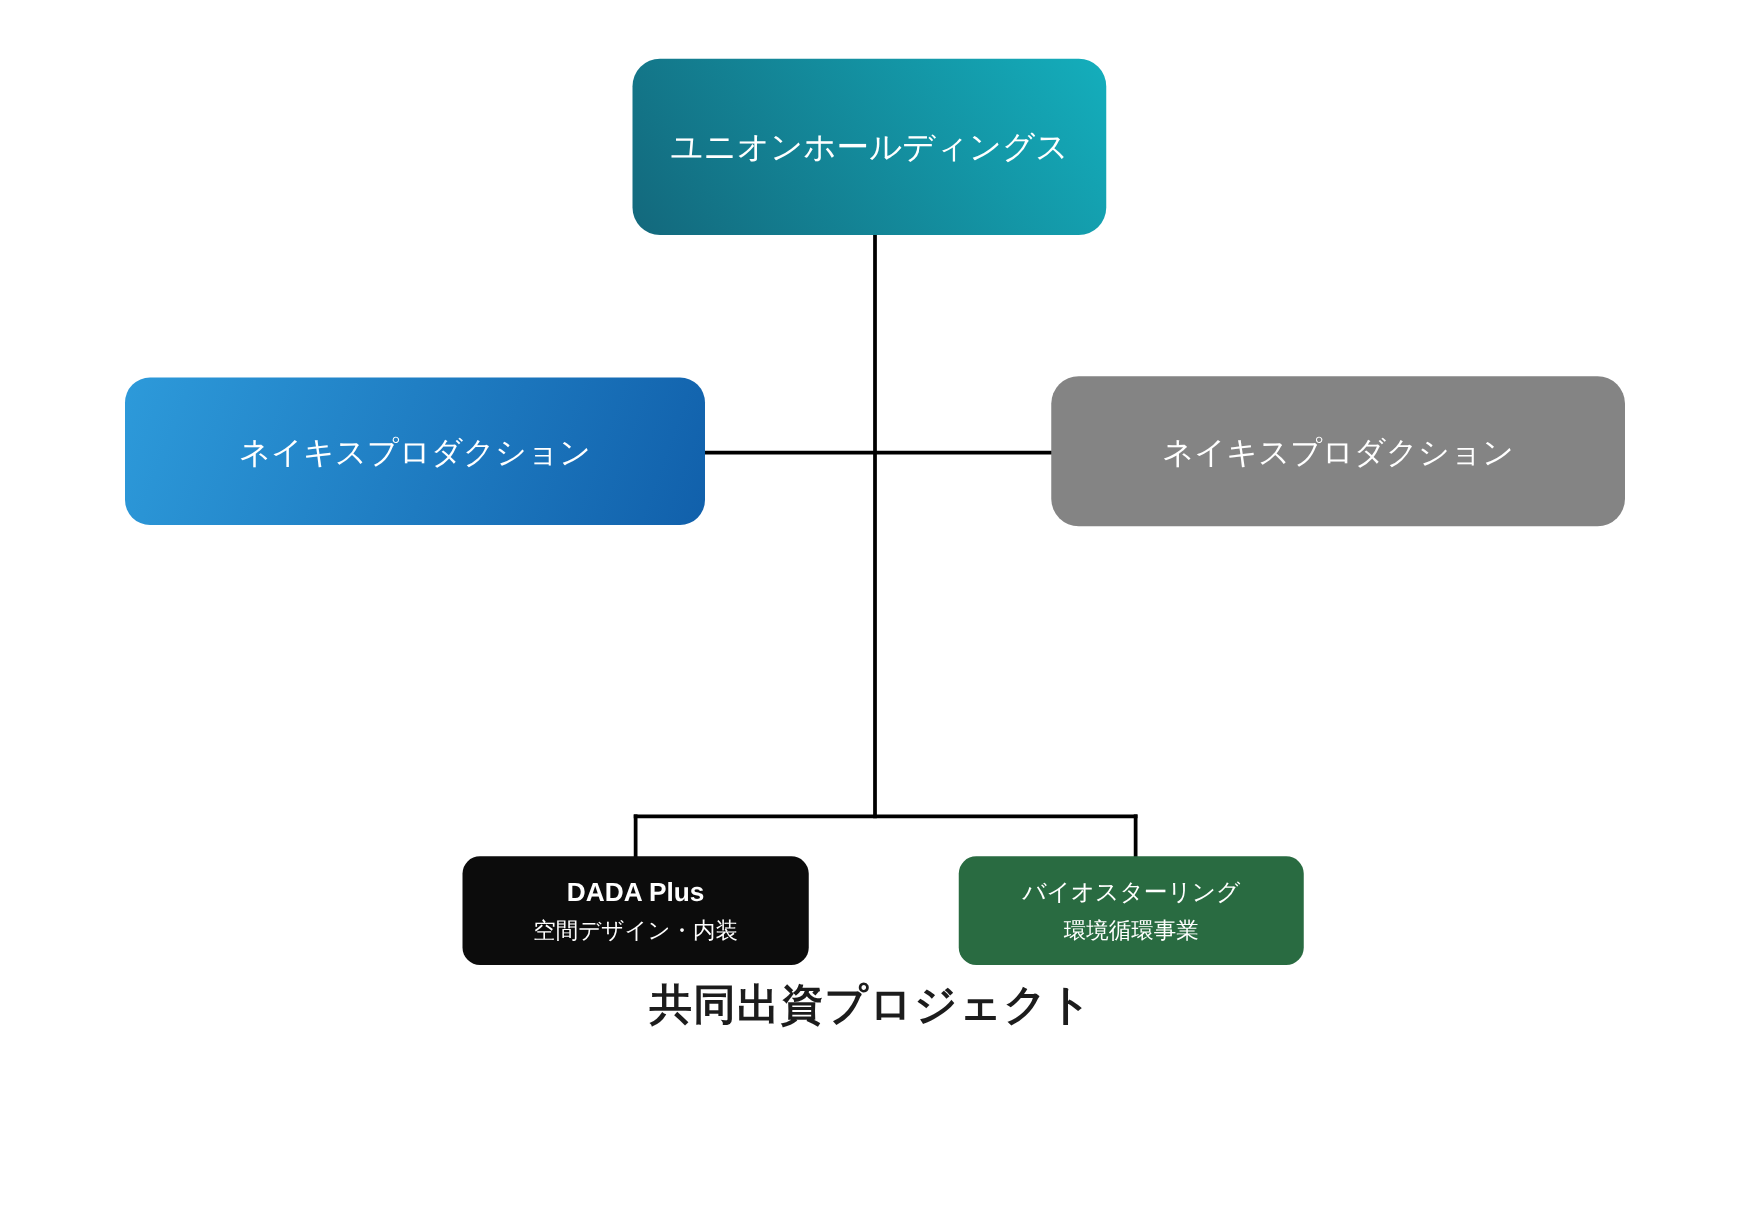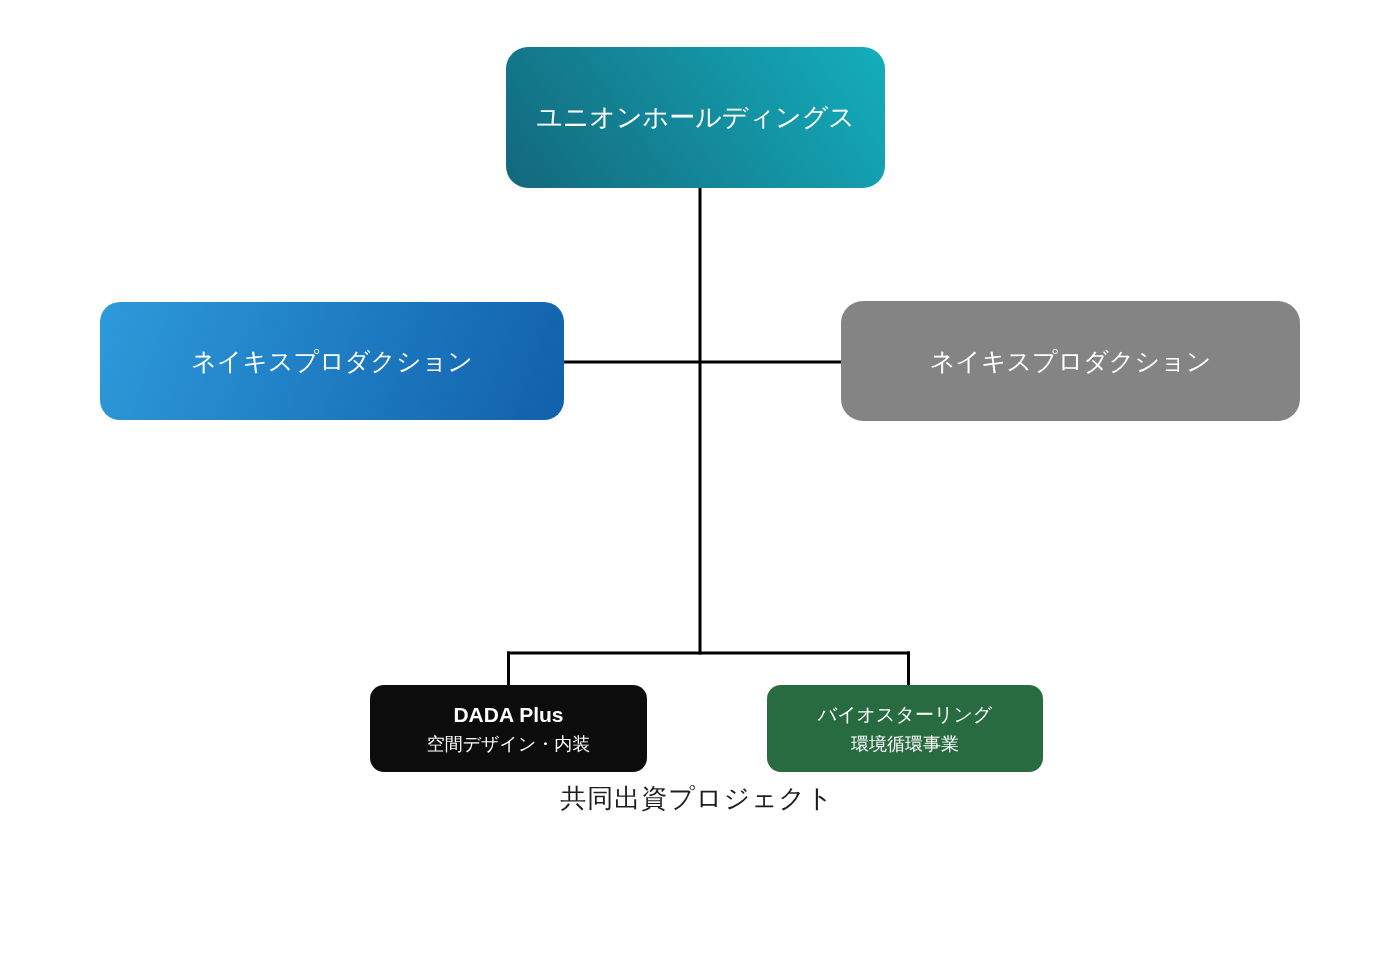--- a/index.html
+++ b/index.html
@@ -80,23 +80,24 @@
     font-size: 18px;
     font-weight: normal;
     line-height: 28px;
   }
   .caption {
     position: absolute;
     left: 497px;
     top: 781px;
     width: 400px;
     text-align: center;
-    font-size: 26px;
+    font-size: 34px;
     color: var(--caption-text, #1c1c1c);
     letter-spacing: 1px;
+    font-weight: bold;
   }
 </style>
 </head>
 <body>
 
 <div class="canvas">
 
   <svg class="connectors" width="1400" height="980" viewBox="0 0 1400 980" xmlns="http://www.w3.org/2000/svg">
     <line x1="700" y1="186" x2="700" y2="654.5" stroke="var(--connector, #000)" stroke-width="3"></line>
     <line x1="563" y1="362" x2="842" y2="362" stroke="var(--connector, #000)" stroke-width="3"></line>

